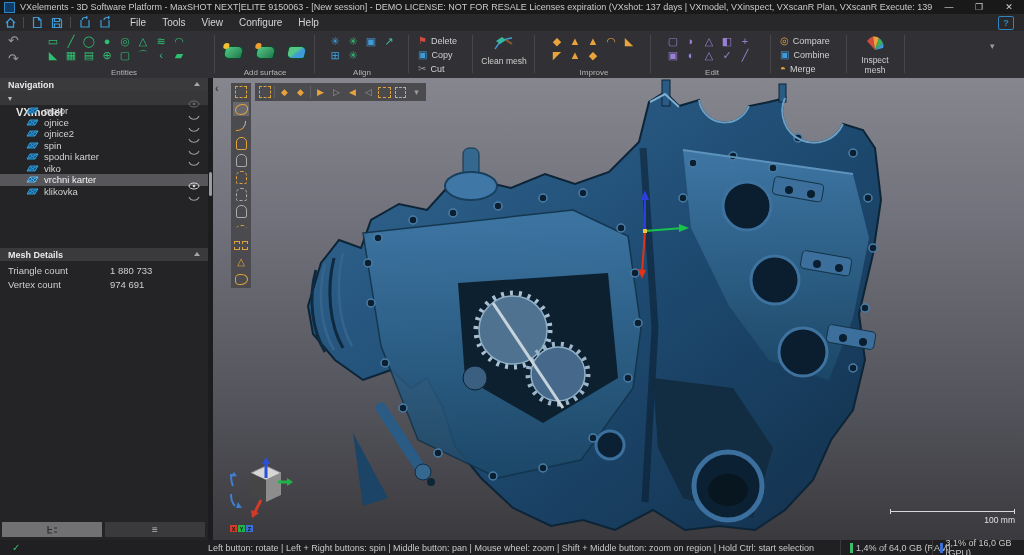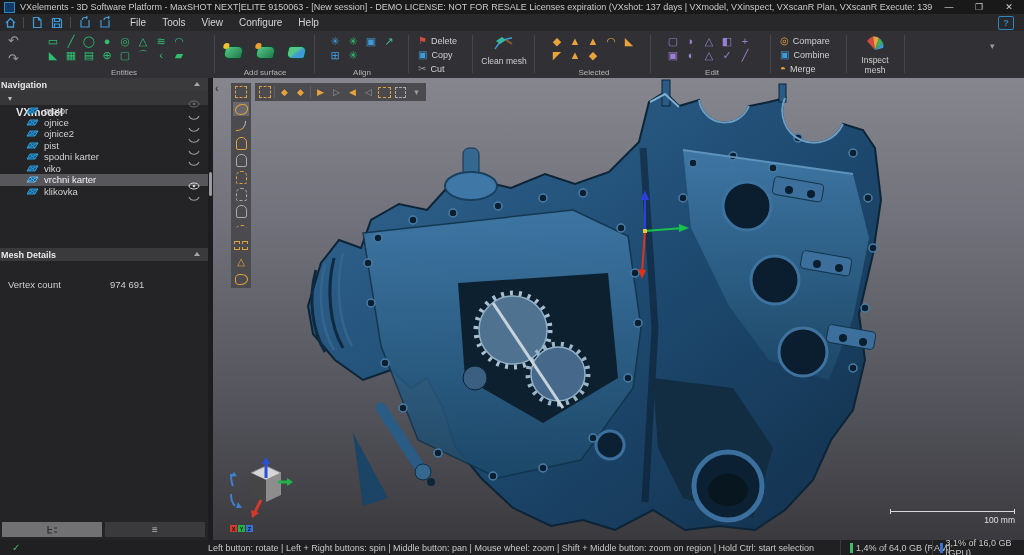--- a/index.html
+++ b/index.html
@@ -28,21 +28,21 @@
   .stackrow{position:absolute;display:flex;align-items:center;gap:4px;font-size:9px;color:#d0d0d0;}
   .ribicon2l{position:absolute;font-size:8.5px;color:#d0d0d0;text-align:center;line-height:1.15;}
   .patch{display:inline-block;width:17px;height:11px;border-radius:3px 6px 3px 6px;transform:skewX(-12deg);
          background:linear-gradient(135deg,#57c785,#1f7a4d);border:1px solid #0e4a2c;position:relative;margin:0 4px;}
   .patch.b{background:linear-gradient(135deg,#57c785 40%,#3f9bd8 60%);}
   .patch .dot{position:absolute;left:-3px;top:-4px;width:6px;height:6px;border-radius:50%;background:#f0c030;}
   #swlogo{width:19px;height:19px;background:#cc1f1f;border-radius:3px;color:#fff;font-size:8px;font-weight:bold;display:flex;align-items:center;justify-content:center;}
   
   #sidebar{left:0;top:78px;width:208px;height:462px;background:#242426;}
   .panelhdr{position:absolute;left:0;width:208px;height:13px;background:#3a3a3d;display:flex;align-items:center;
-            font-size:9px;font-weight:bold;color:#e8e8e8;padding-left:1px;box-sizing:border-box;}
+            font-size:9px;font-weight:bold;color:#e8e8e8;padding-left:8px;box-sizing:border-box;}
   .hdr-arrow{position:absolute;right:8px;top:4px;width:0;height:0;border-left:3px solid transparent;border-right:3px solid transparent;border-bottom:4px solid #a8a8a8;}
   #vxrow{position:absolute;left:0;top:13px;width:208px;height:14px;background:#37373a;display:flex;align-items:center;}
   #vxrow .exp{font-size:8px;color:#bbb;margin:0 4px 0 8px;}
   #vxrow .lbl{font-size:11px;font-weight:bold;color:#e6e6e6;margin-top:28px;}
   .trow{position:absolute;left:0;width:208px;height:11.5px;display:flex;align-items:center;}
   .trow.sel{background:#57575b;}
   .trow .mi{margin-left:26px;margin-right:5px;display:inline-flex;}
   .trow .tl{font-size:9.5px;color:#d2d2d2;}
   .eye{position:absolute;right:8px;top:2px;}
   .drow{position:absolute;left:0;width:208px;height:14.5px;display:flex;align-items:center;font-size:9.5px;color:#cfcfcf;}
@@ -212,21 +212,21 @@
         <span class="gicon orange">◆</span>
         <span class="gicon orange">▲</span>
         <span class="gicon orange">▲</span>
         <span class="gicon orange">◠</span>
         <span class="gicon orange">◣</span>
         <span class="gicon orange">◤</span>
         <span class="gicon orange">▲</span>
         <span class="gicon orange">◆</span>
       </div>
     </div>
-    <div class="rgroup-label" style="left:540px;width:108px;">Selected</div>
+    <div class="rgroup-label" style="left:540px;width:108px;">Improve</div>
     <span class="rsep" style="left:650px;"></span>
 
     <div class="abs" style="left:656px;top:3px;width:112px;">
       <div style="display:flex;flex-wrap:wrap;width:96px;margin-left:8px;">
         <span class="gicon purple">▢</span>
         <span class="gicon purple">◗</span>
         <span class="gicon purple">△</span>
         <span class="gicon purple">◧</span>
         <span class="gicon purple">+</span>
         <span class="gicon purple">▣</span>
@@ -316,21 +316,21 @@
       <span class="eye"><svg width="12" height="7">
             <path d="M1 2 A5.5 5.5 0 0 0 11 2" fill="none" stroke="#9a9a9a" stroke-width="1.1"></path>
           </svg></span>
     </div>
     <div class="trow" style="top:61.5px;">
       <span class="mi">
           <svg width="13" height="9">
             <path d="M1 7 L4 2 H12 L9 7 Z M1 7 L12 2 M4 2 L9 7" fill="#14578f" stroke="#2e9ad0" stroke-width="1"></path>
           </svg>
         </span>
-      <span class="tl">pist</span>
+      <span class="tl">spin</span>
       <span class="eye"><svg width="12" height="7">
             <path d="M1 2 A5.5 5.5 0 0 0 11 2" fill="none" stroke="#9a9a9a" stroke-width="1.1"></path>
           </svg></span>
     </div>
     <div class="trow" style="top:73px;">
       <span class="mi">
           <svg width="13" height="9">
             <path d="M1 7 L4 2 H12 L9 7 Z M1 7 L12 2 M4 2 L9 7" fill="#14578f" stroke="#2e9ad0" stroke-width="1"></path>
           </svg>
         </span>
@@ -370,20 +370,24 @@
         </span>
       <span class="tl">klikovka</span>
       <span class="eye"><svg width="12" height="7">
             <path d="M1 2 A5.5 5.5 0 0 0 11 2" fill="none" stroke="#9a9a9a" stroke-width="1.1"></path>
           </svg></span>
     </div>
 
     <div class="panelhdr" style="top:170px;">
       <span>Mesh Details</span>
         <span class="hdr-arrow"></span>
+    </div>
+    <div class="drow" style="top:185px;">
+      <span class="dl">Triangle count</span>
+      <span class="dv">1 880 733</span>
     </div>
     <div class="drow" style="top:199.5px;">
       <span class="dl">Vertex count</span>
       <span class="dv">974 691</span>
     </div>
 
     <div class="footbtn" style="left:2px;width:100px;background:#717173;">
       <svg width="12" height="10">
           <path d="M2 1 V8 H6 M2 4.5 H6 M8 3 H11 M8 7 H11" fill="none" stroke="#2c2c2c" stroke-width="1.2"></path>
         </svg>

